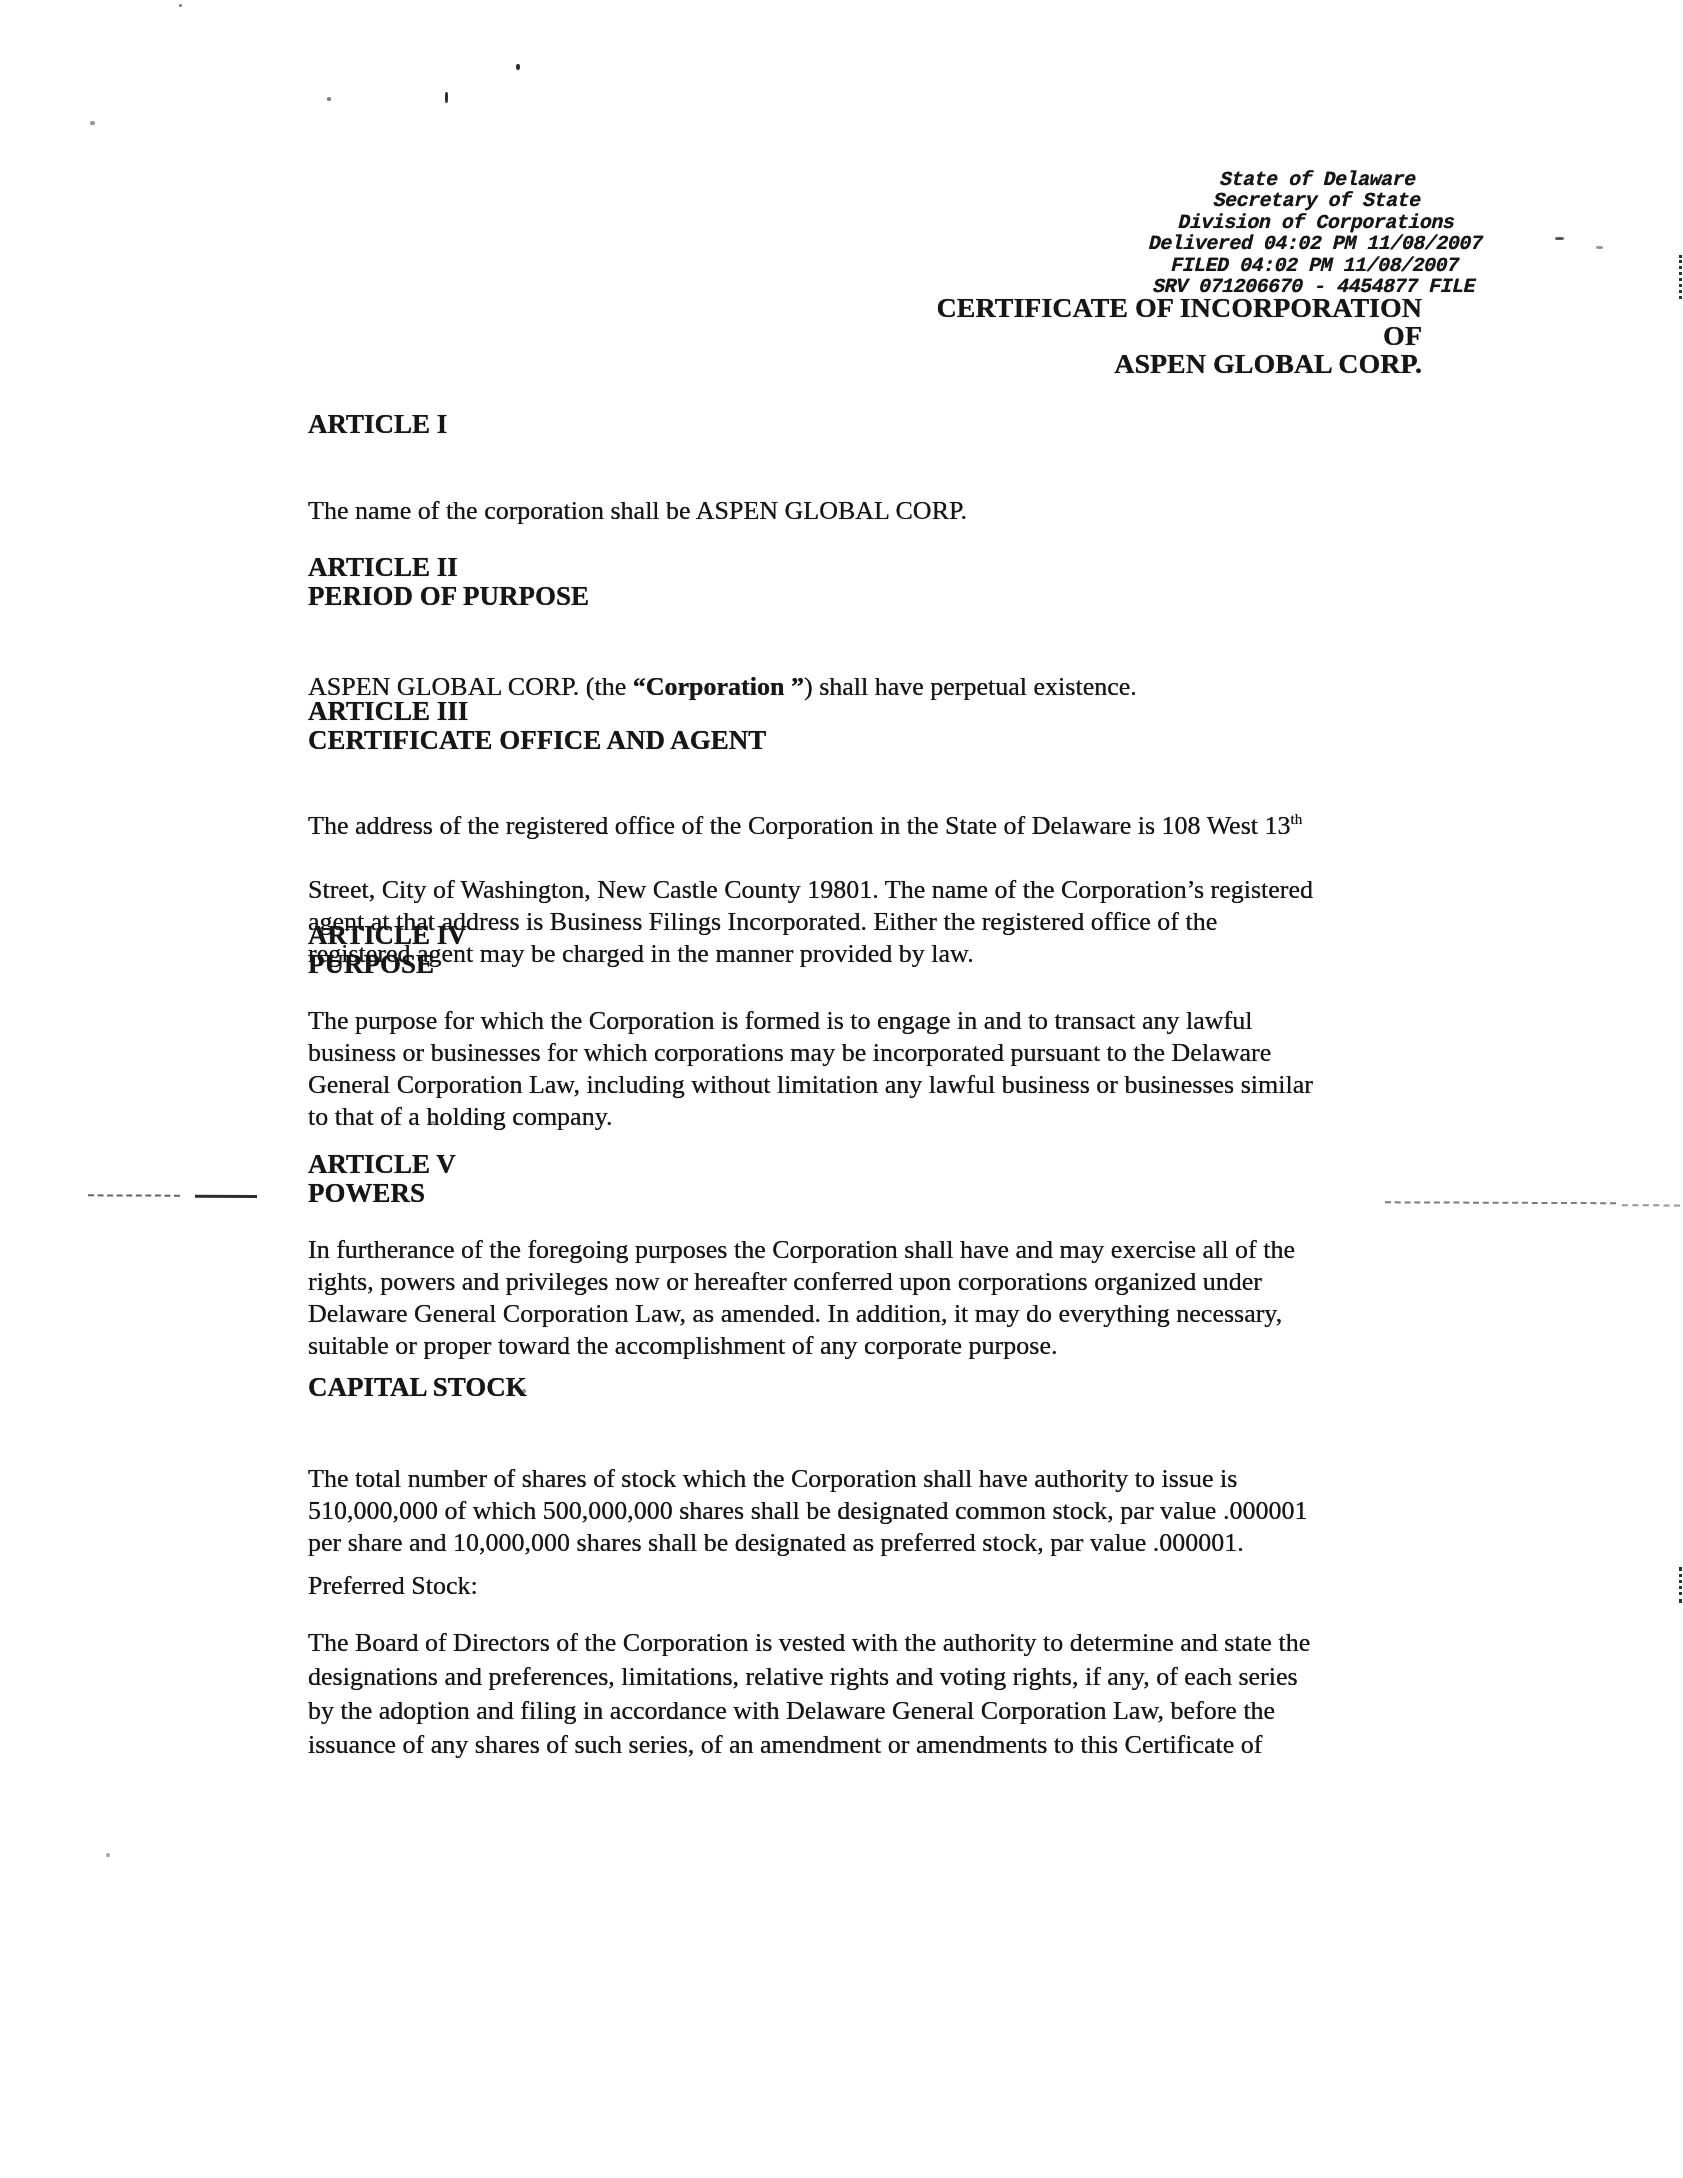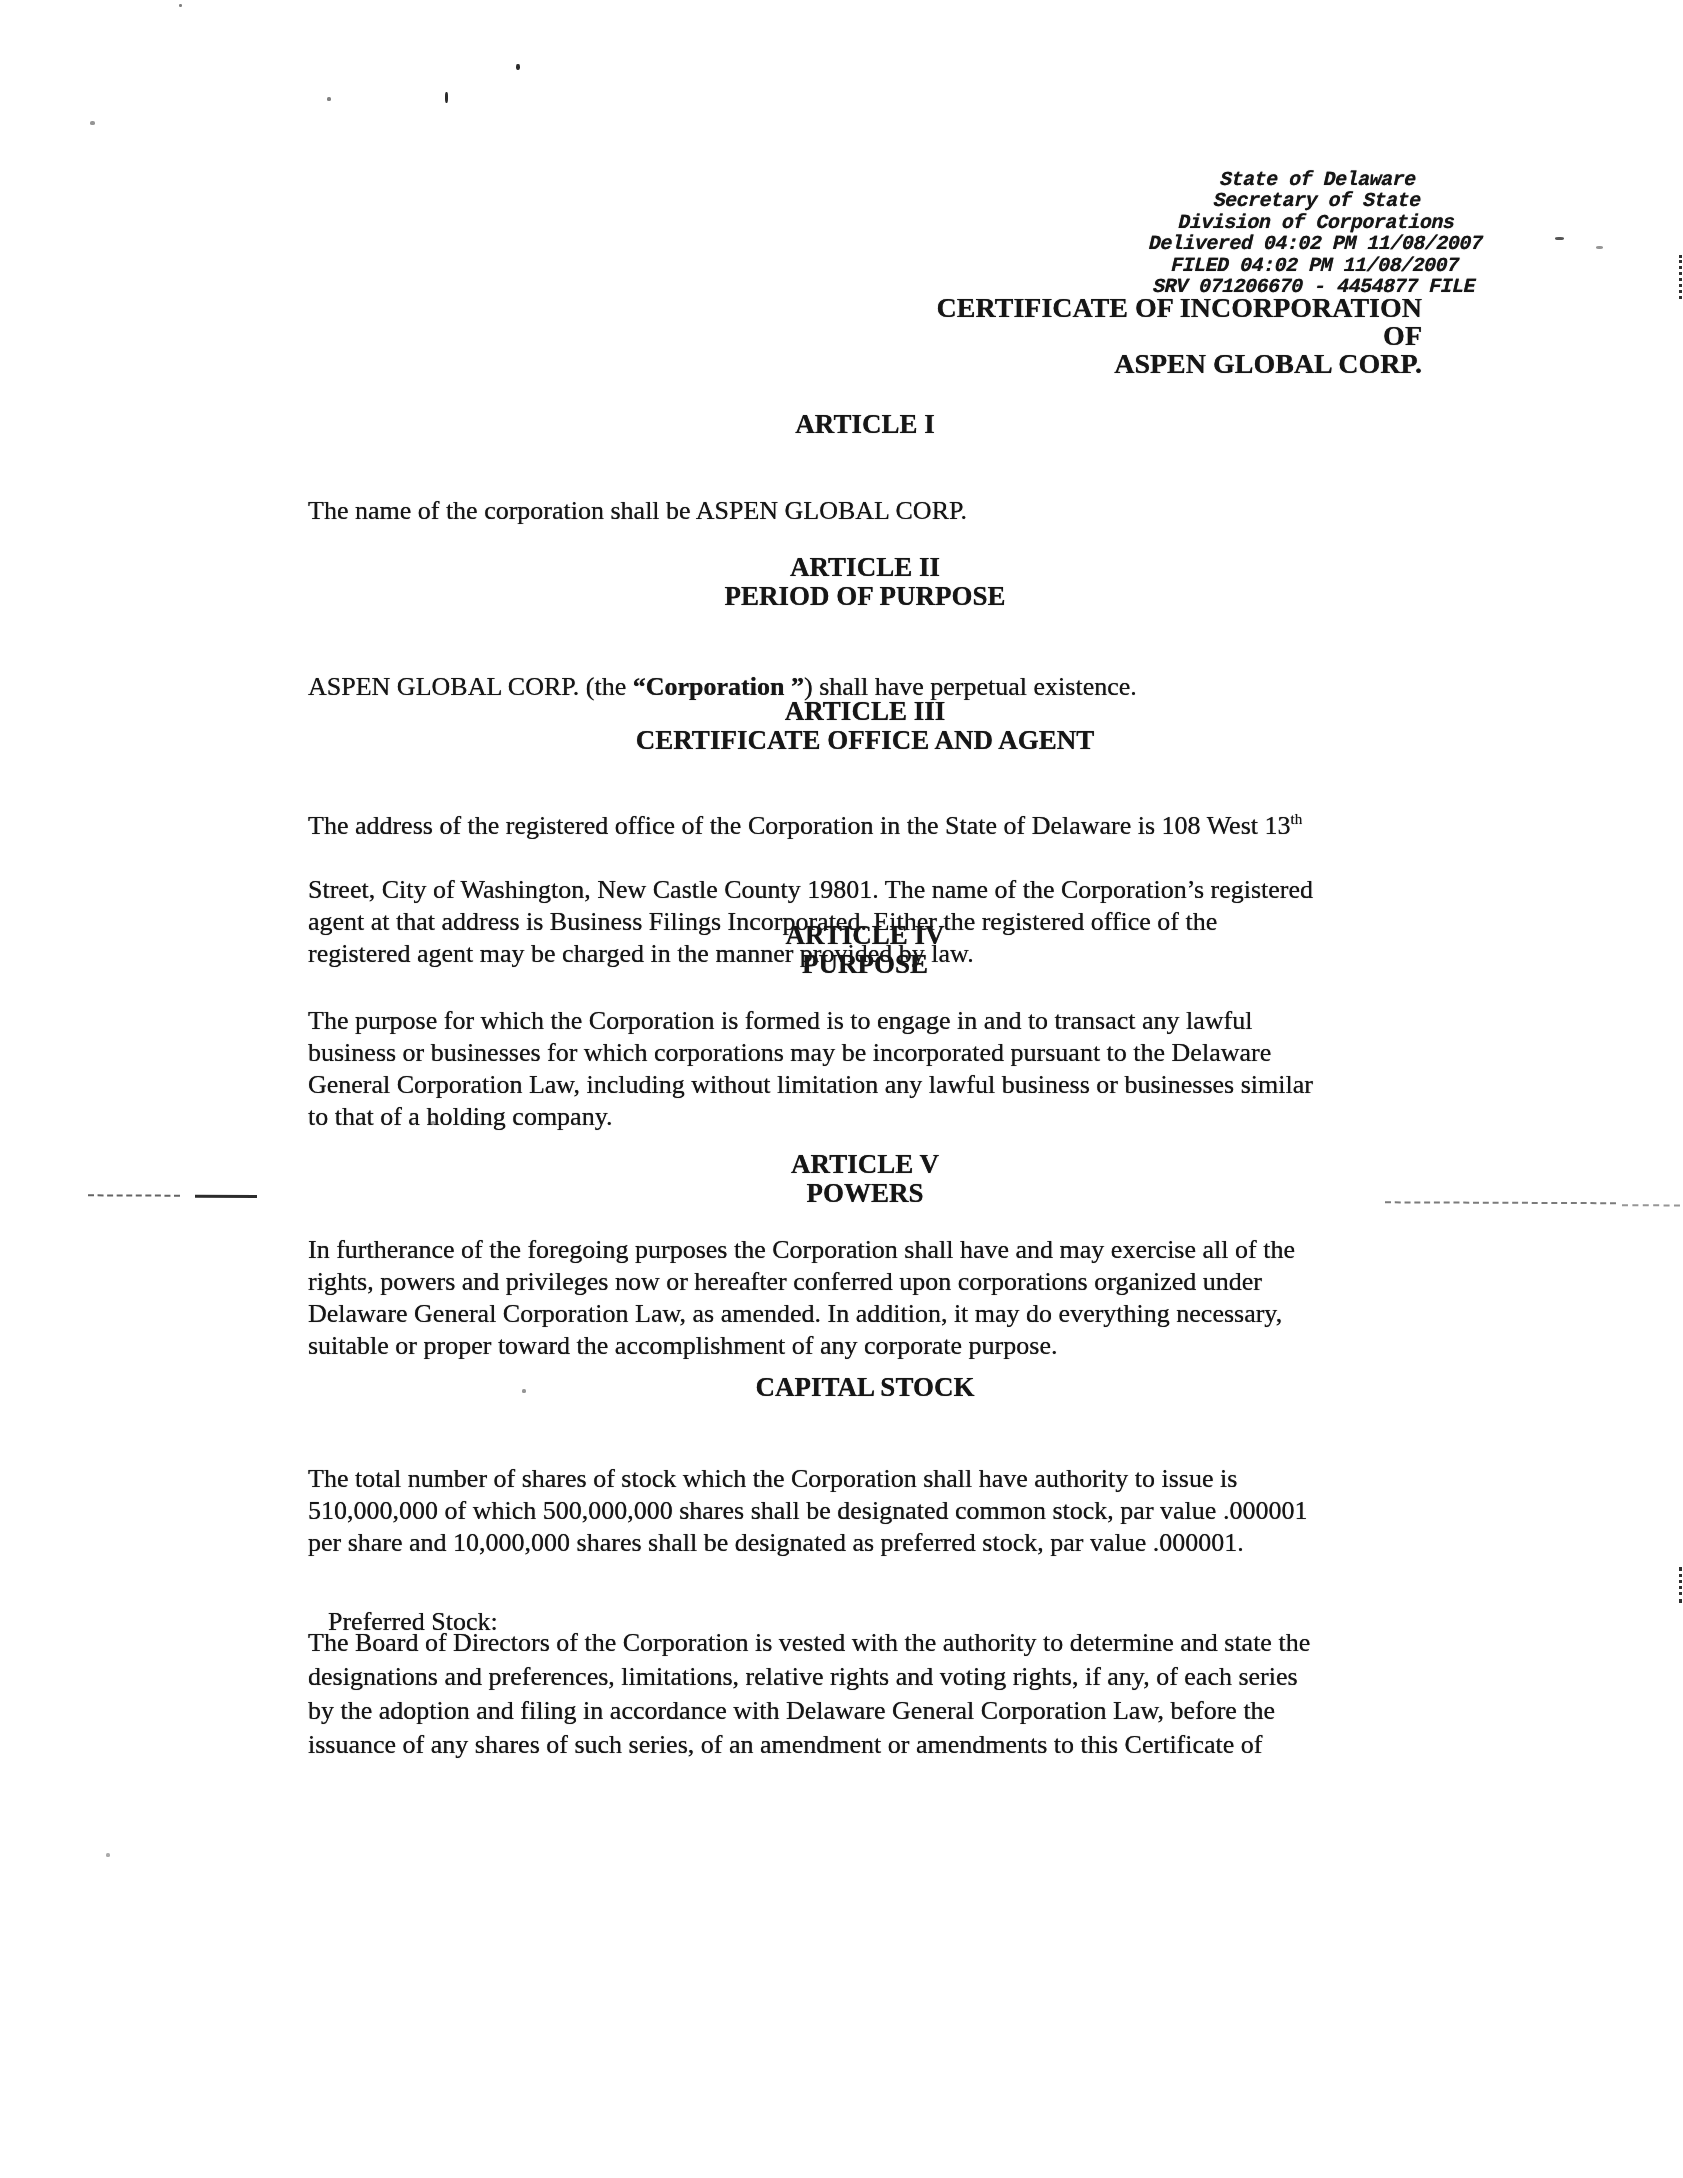--- a/index.html
+++ b/index.html
@@ -22,32 +22,31 @@
     transform:skewX(-2deg);
   }
   .title{
     position:absolute; left:308px; top:294px; width:1114px;
     font-weight:bold; font-size:28px; line-height:28px;
     text-align:right; white-space:pre-line;
   }
   .art-head{
     position:absolute; left:308px; width:1114px;
     font-weight:bold; font-size:27px; line-height:29px;
-    text-align:center;
   }
   .para{
     position:absolute; left:308px; width:1194px;
     font-size:26px; line-height:32px;
     white-space:pre-line;
   }
   .para .it{ font-weight:600; }
   sup{ font-size:15px; line-height:0; vertical-align:super; }
   .label-line{
-    position:absolute; left:328px;
-    font-size:26px; line-height:32px;margin-top:36px;
+    position:absolute; left:308px;
+    font-size:26px; line-height:32px;
   }
   
   .artifact{
     position:absolute; left:0; top:1187px; width:1684px; height:18px;
     transform:rotate(0.22deg); transform-origin:left center;
   }
   .artifact .seg{ position:absolute; height:0; }
   .seg-a{ left:88px;  top:7px; width:92px;  border-top:2px dashed #4a4a4a; opacity:.85;}
   .seg-b{ left:195px; top:7px; width:62px;  border-top:3px solid #2c2c2c;}
   .seg-c{ left:299px; top:7px; width:1087px; height:3px; border:none;

